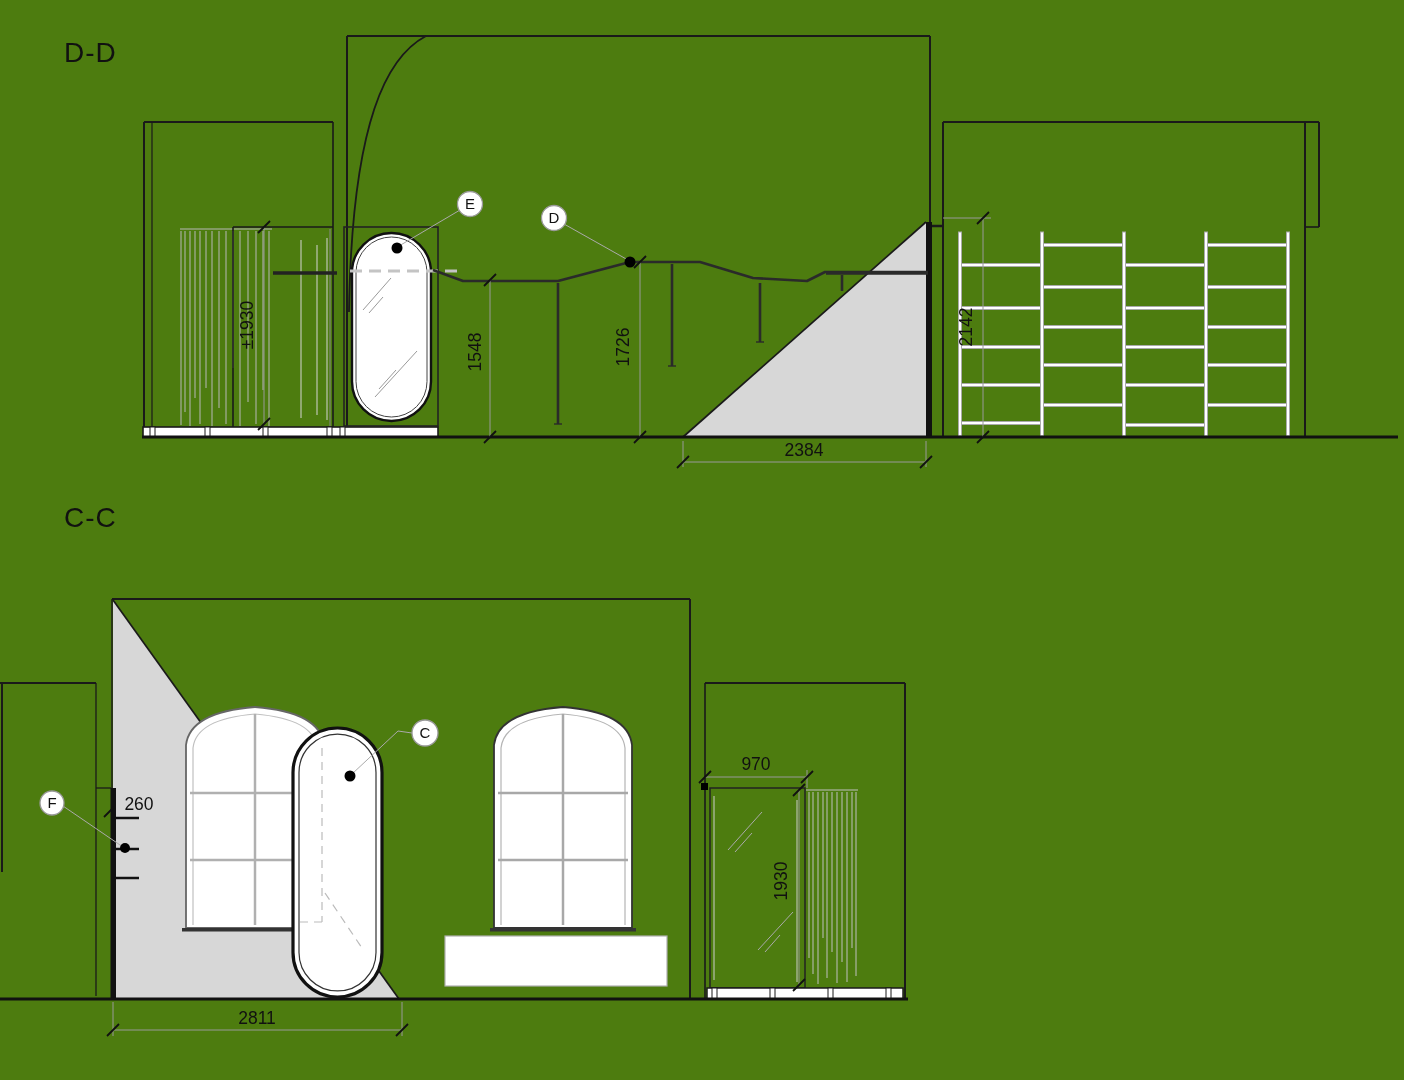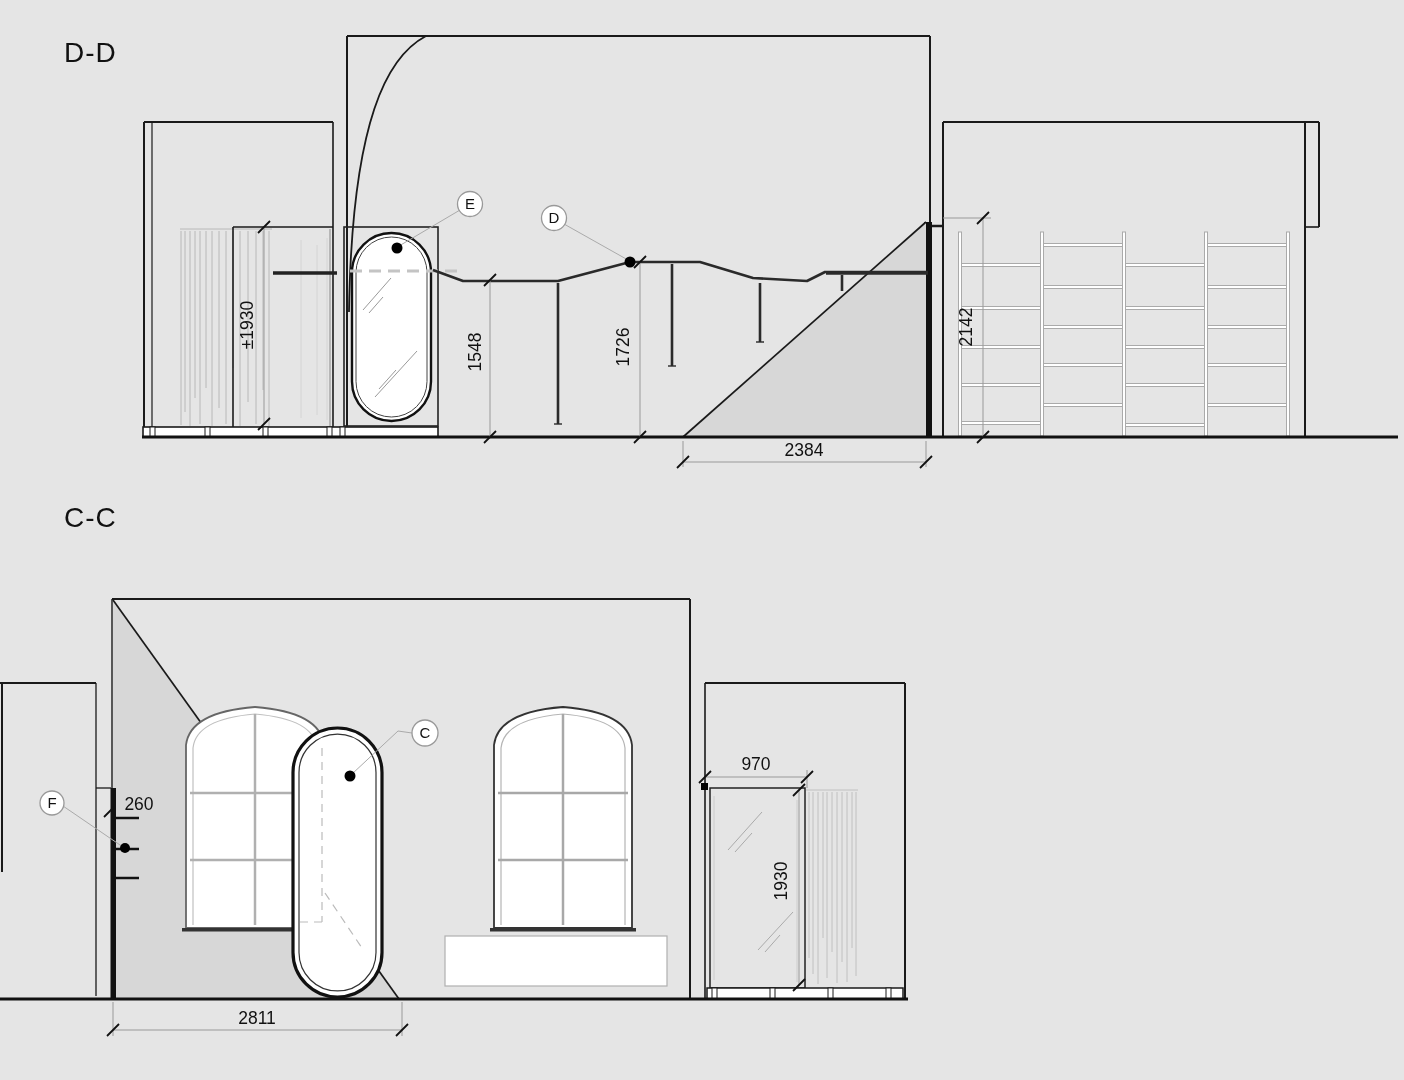--- a/index.html
+++ b/index.html
@@ -1,16 +1,16 @@
 <!DOCTYPE html>
 <html><head>
 <meta charset="utf-8">
 <style>
   html,body{margin:0;padding:0;background:#fff;}
-  .page{position:relative;width:1404px;height:1080px;background:#e5e5e5;overflow:hidden;
+  .page{position:relative;width:1404px;height:1080px;background:#4d7c0f;overflow:hidden;
         font-family:"Liberation Sans", sans-serif;}
   svg{position:absolute;left:0;top:0;}
   text{fill:#111;font-family:"Liberation Sans", sans-serif;}
   .title{font-size:28px;letter-spacing:1px;}
   .dim{font-size:17.5px;}
   .callout{font-size:15px;}
 </style>
 </head>
 <body>
 

